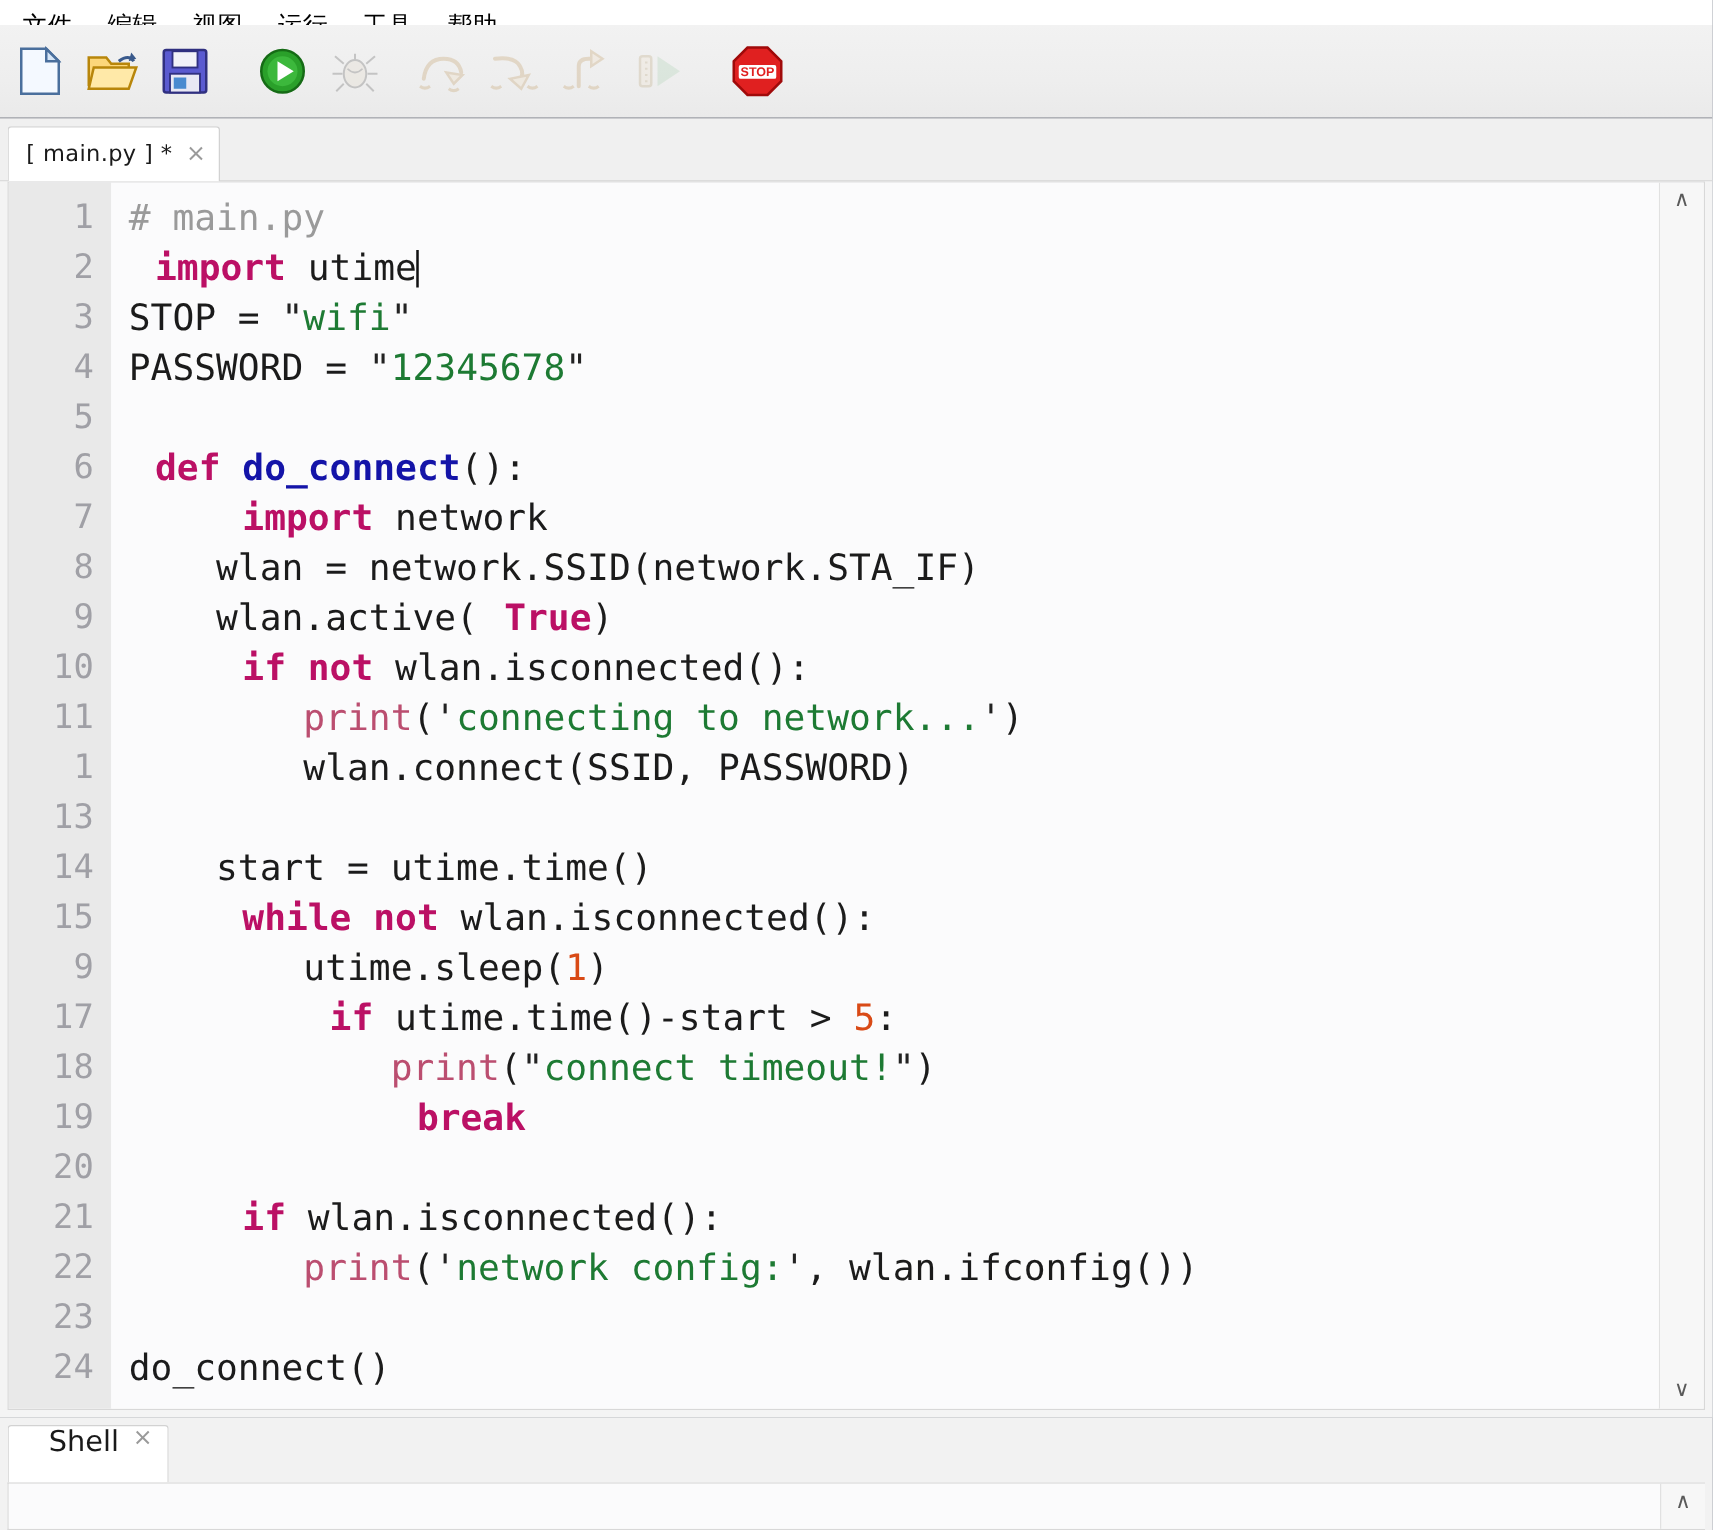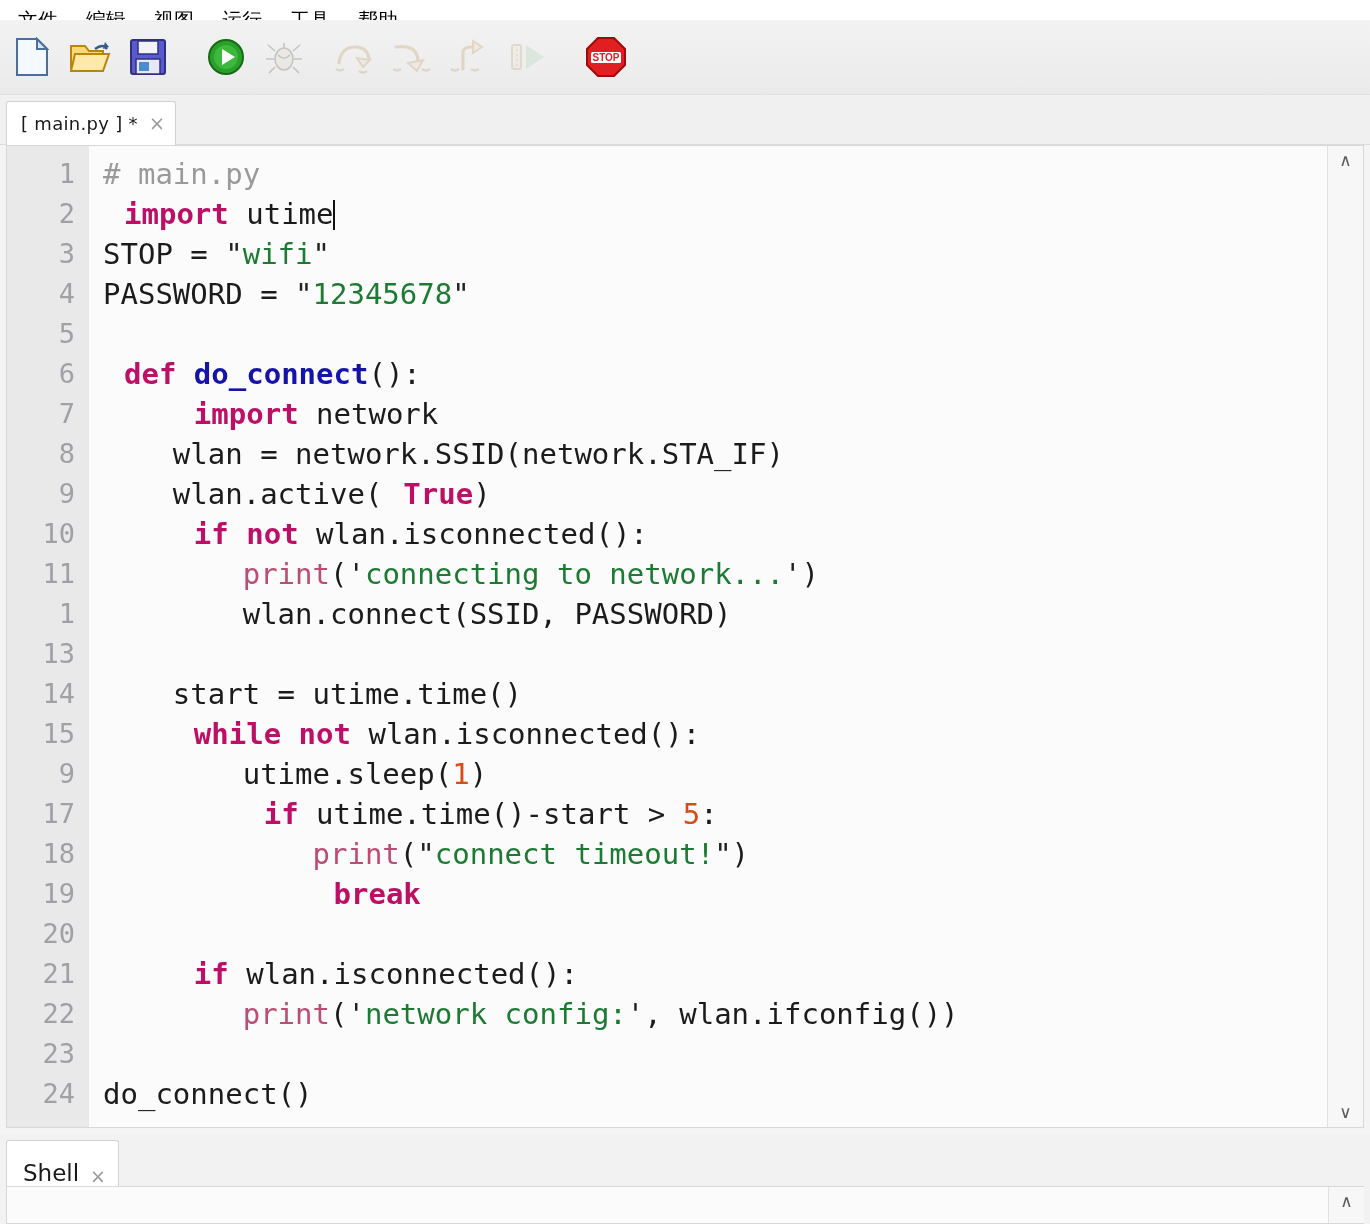--- a/index.html
+++ b/index.html
@@ -214,22 +214,22 @@
     align-items: flex-end;
     flex: 0 0 52px;
   }
   .shell-tab {
     height: 46px;
     background: #ffffff;
     border: 1px solid #d2d2d2;
     border-bottom: none;
     border-radius: 3px 3px 0 0;
     display: flex;
-    align-items: flex-end;
-    padding: 0 12px 0 16px;
+    align-items: flex-start;
+    padding: 0 12px 0 32px;
     cursor: pointer;
   }
   .shell-tab-label {
     font-family: "DejaVu Sans", sans-serif;
     font-size: 23px;
     color: #1a1a1a;
   }
   .shell-body {
     flex: 1 1 auto;
     display: flex;

